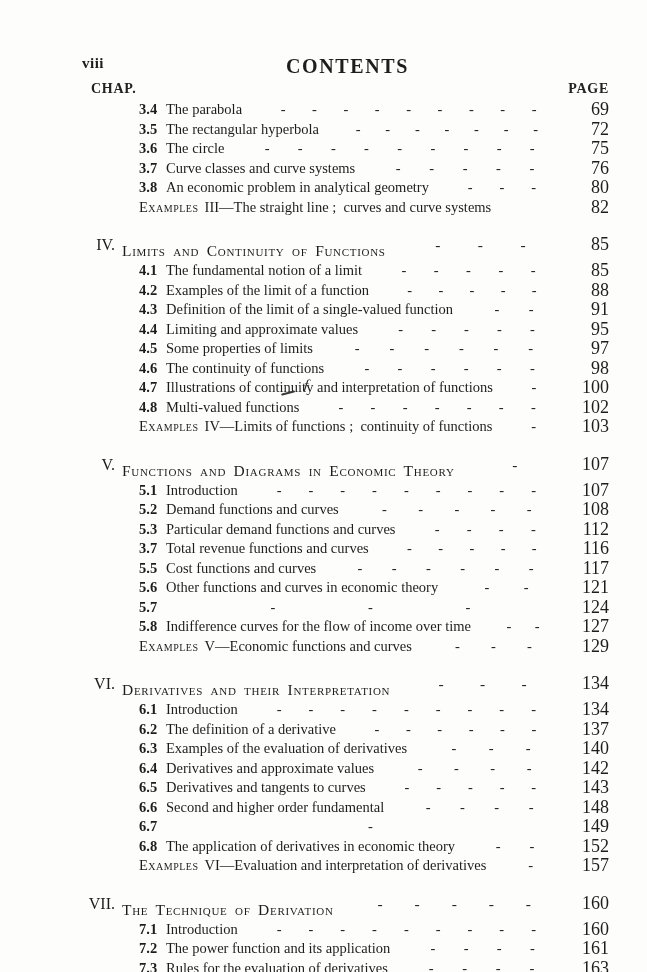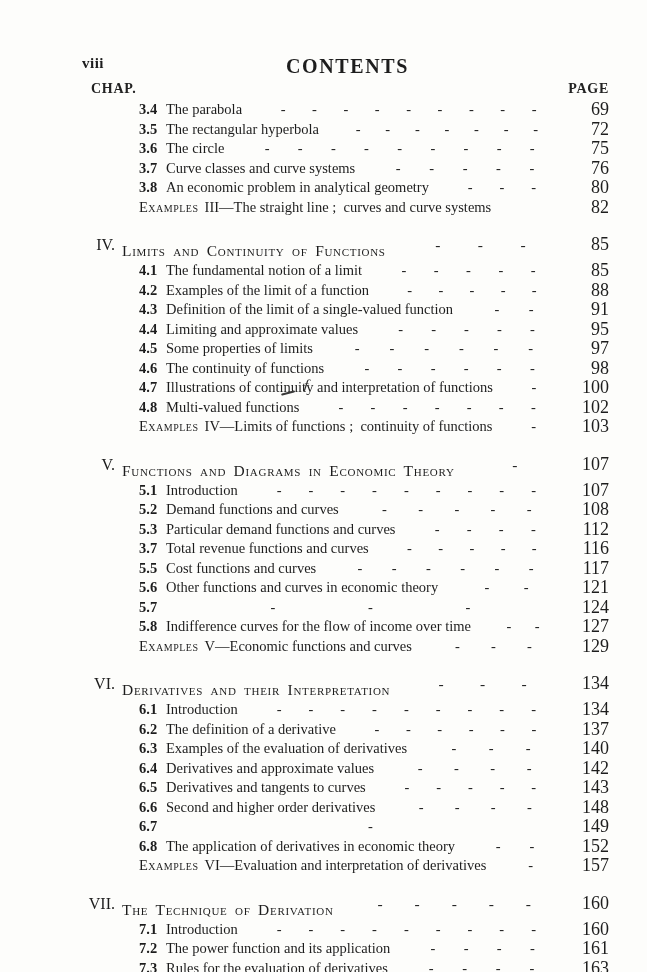--- a/index.html
+++ b/index.html
@@ -160,21 +160,21 @@
       <div class="row entry"><span class="num">5.6</span><span class="title">Other functions and curves in economic theory</span><span class="leader"><i>-</i><i>-</i></span><span class="pg">121</span></div>
       <div class="row entry"><span class="num">5.7</span><span class="leader"><i>-</i><i>-</i><i>-</i></span><span class="pg">124</span></div>
       <div class="row entry"><span class="num">5.8</span><span class="title">Indifference curves for the flow of income over time</span><span class="leader"><i>-</i><i>-</i></span><span class="pg">127</span></div>
       <div class="row examples"><span class="ex-label">Examples</span><span class="title">V—Economic functions and curves</span><span class="leader"><i>-</i><i>-</i><i>-</i></span><span class="pg">129</span></div>
       <div class="row chapter"><span class="cnum">VI.</span><span class="ctitle">Derivatives and their Interpretation</span><span class="leader"><i>-</i><i>-</i><i>-</i></span><span class="pg">134</span></div>
       <div class="row entry"><span class="num">6.1</span><span class="title">Introduction</span><span class="leader"><i>-</i><i>-</i><i>-</i><i>-</i><i>-</i><i>-</i><i>-</i><i>-</i><i>-</i></span><span class="pg">134</span></div>
       <div class="row entry"><span class="num">6.2</span><span class="title">The definition of a derivative</span><span class="leader"><i>-</i><i>-</i><i>-</i><i>-</i><i>-</i><i>-</i></span><span class="pg">137</span></div>
       <div class="row entry"><span class="num">6.3</span><span class="title">Examples of the evaluation of derivatives</span><span class="leader"><i>-</i><i>-</i><i>-</i></span><span class="pg">140</span></div>
       <div class="row entry"><span class="num">6.4</span><span class="title">Derivatives and approximate values</span><span class="leader"><i>-</i><i>-</i><i>-</i><i>-</i></span><span class="pg">142</span></div>
       <div class="row entry"><span class="num">6.5</span><span class="title">Derivatives and tangents to curves</span><span class="leader"><i>-</i><i>-</i><i>-</i><i>-</i><i>-</i></span><span class="pg">143</span></div>
-      <div class="row entry"><span class="num">6.6</span><span class="title">Second and higher order derivatives</span><span class="leader"><i>-</i><i>-</i><i>-</i><i>-</i></span><span class="pg">148</span></div>
+      <div class="row entry"><span class="num">6.6</span><span class="title">Second and higher order fundamental</span><span class="leader"><i>-</i><i>-</i><i>-</i><i>-</i></span><span class="pg">148</span></div>
       <div class="row entry"><span class="num">6.7</span><span class="leader"><i>-</i></span><span class="pg">149</span></div>
       <div class="row entry"><span class="num">6.8</span><span class="title">The application of derivatives in economic theory</span><span class="leader"><i>-</i><i>-</i></span><span class="pg">152</span></div>
       <div class="row examples"><span class="ex-label">Examples</span><span class="title">VI—Evaluation and interpretation of derivatives</span><span class="leader"><i>-</i></span><span class="pg">157</span></div>
       <div class="row chapter"><span class="cnum">VII.</span><span class="ctitle">The Technique of Derivation</span><span class="leader"><i>-</i><i>-</i><i>-</i><i>-</i><i>-</i></span><span class="pg">160</span></div>
       <div class="row entry"><span class="num">7.1</span><span class="title">Introduction</span><span class="leader"><i>-</i><i>-</i><i>-</i><i>-</i><i>-</i><i>-</i><i>-</i><i>-</i><i>-</i></span><span class="pg">160</span></div>
       <div class="row entry"><span class="num">7.2</span><span class="title">The power function and its application</span><span class="leader"><i>-</i><i>-</i><i>-</i><i>-</i></span><span class="pg">161</span></div>
       <div class="row entry"><span class="num">7.3</span><span class="title">Rules for the evaluation of derivatives</span><span class="leader"><i>-</i><i>-</i><i>-</i><i>-</i></span><span class="pg">163</span></div>
     </div>
 
   <span class="stray-f">ƒ</span>

